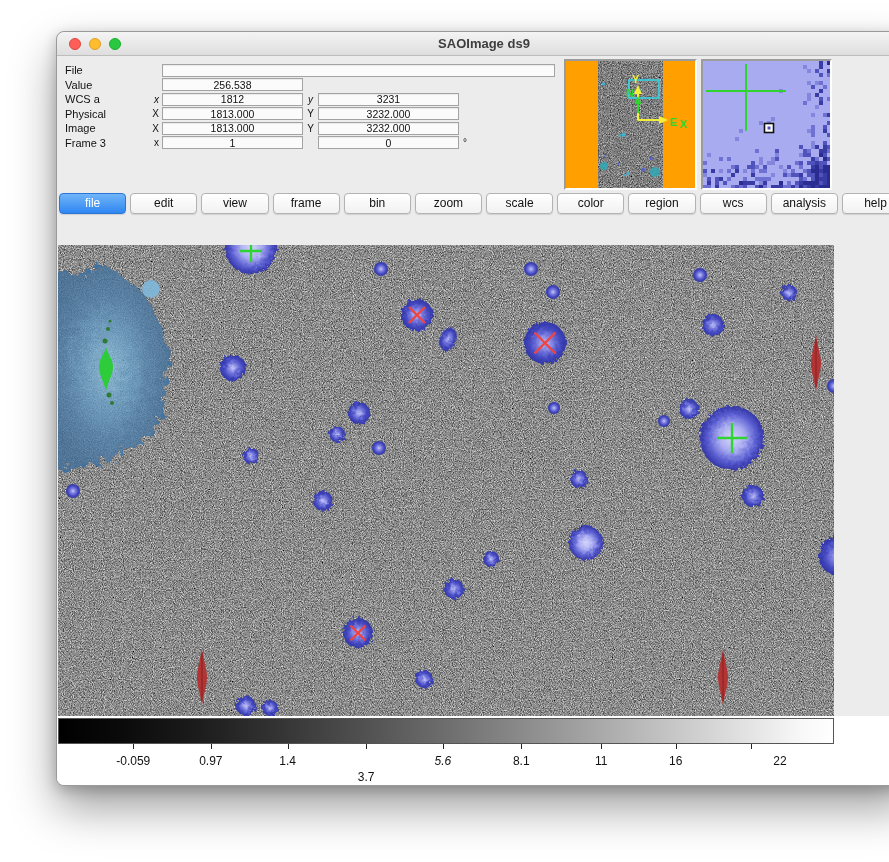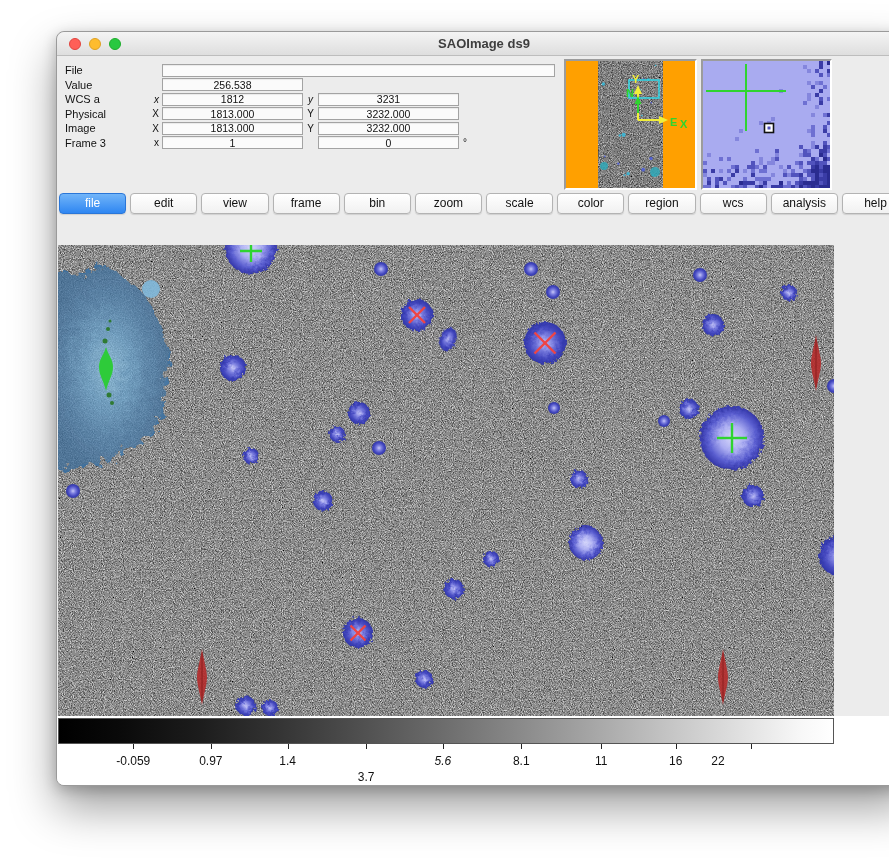--- a/index.html
+++ b/index.html
@@ -562,14 +562,14 @@
     <div class="ticklabel" style="left: 309.072px; margin-top: 16px;">3.7</div>
     <div class="tick" style="left: 385.896px;"></div>
     <div class="ticklabel" style="left: 385.896px; font-style: italic;">5.6</div>
     <div class="tick" style="left: 464.272px;"></div>
     <div class="ticklabel" style="left: 464.272px;">8.1</div>
     <div class="tick" style="left: 544.2px;"></div>
     <div class="ticklabel" style="left: 544.2px;">11</div>
     <div class="tick" style="left: 618.696px;"></div>
     <div class="ticklabel" style="left: 618.696px; text-align: center;">16</div>
     <div class="tick" style="left: 693.968px;"></div>
-    <div class="ticklabel" style="left: 661px;">22</div>
+    <div class="ticklabel" style="left: 723px;">22</div>
   </div>
 
 </body></html>

